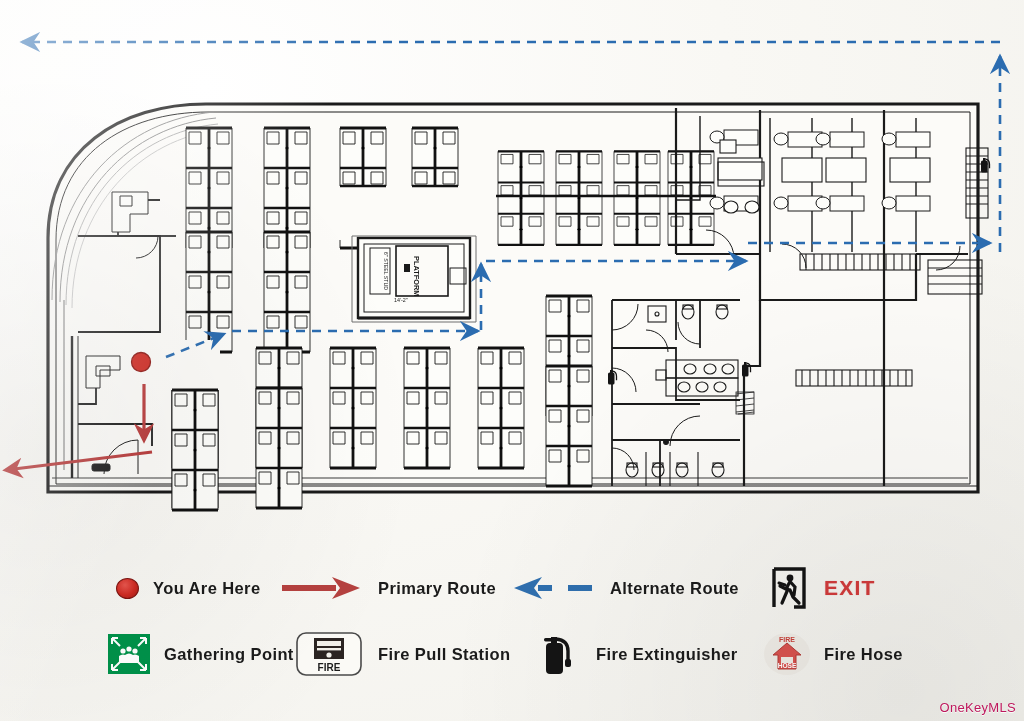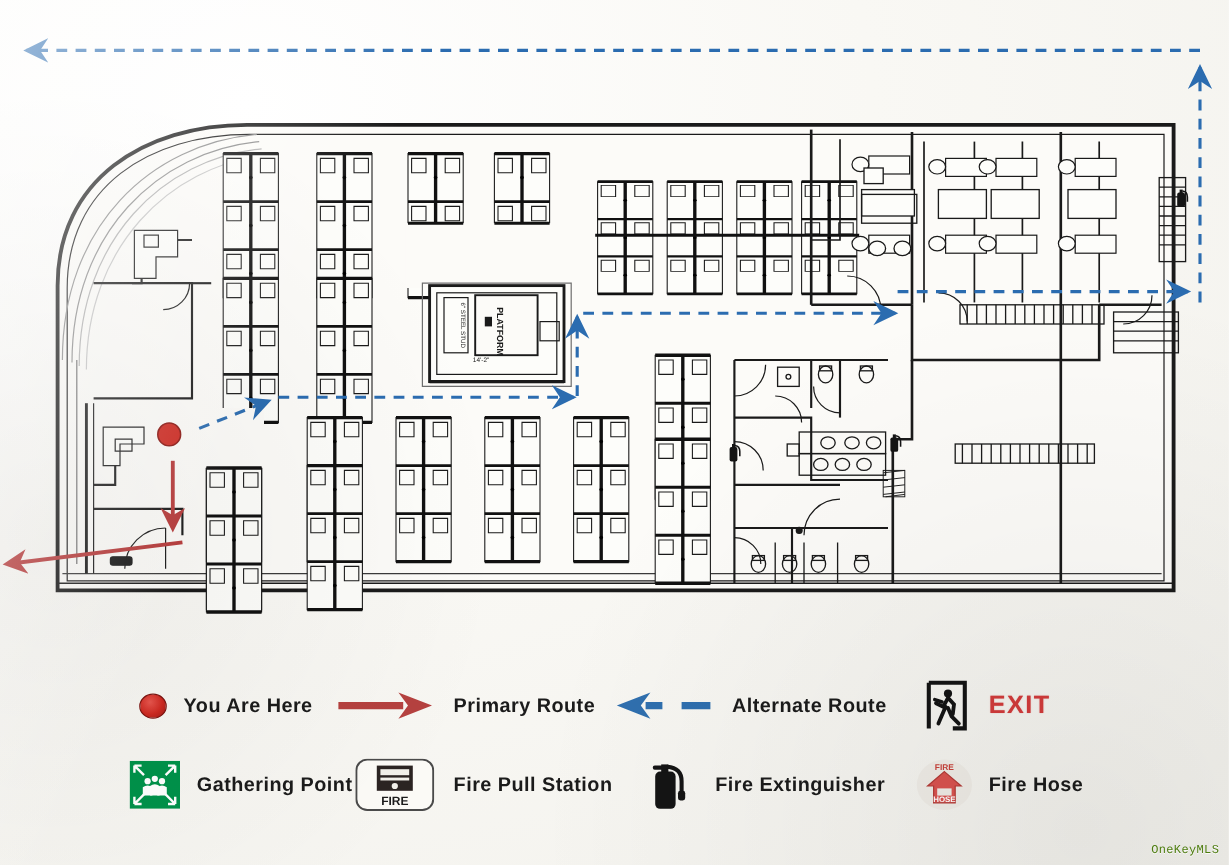--- a/index.html
+++ b/index.html
@@ -39,23 +39,23 @@
   .ltext.exit{color:#d23b3b;font-size:21px;letter-spacing:1.2px;
     text-shadow:0 0 1px rgba(210,59,59,.45);}
   .swatch{display:flex;align-items:center;justify-content:center;}
 
   .dot{width:21px;height:19px;border-radius:50%;
        background:radial-gradient(circle at 38% 32%, #e8564e 0%, #cf2a22 55%, #9d1c17 100%);
        border:1px solid #7d1410;}
 
   .wm{
     position:absolute;right:8px;bottom:6px;
-    font-size:10px;color:#4d7c0f;letter-spacing:.3px;
+    font-size:13px;color:#be185d;letter-spacing:.3px;
     text-shadow:0 1px 0 rgba(255,255,255,.8);
-    font-family:Liberation Mono, monospace;
+    font-family:Liberation Sans, sans-serif;
   }
 </style>
 </head>
 <body>
 
 <div id="sheet"></div>
 
 <svg id="plan" viewBox="0 0 1024 721">
   <defs>
     <marker id="bluearrow" markerWidth="9" markerHeight="9" refX="7" refY="4.5" orient="auto" markerUnits="strokeWidth">

